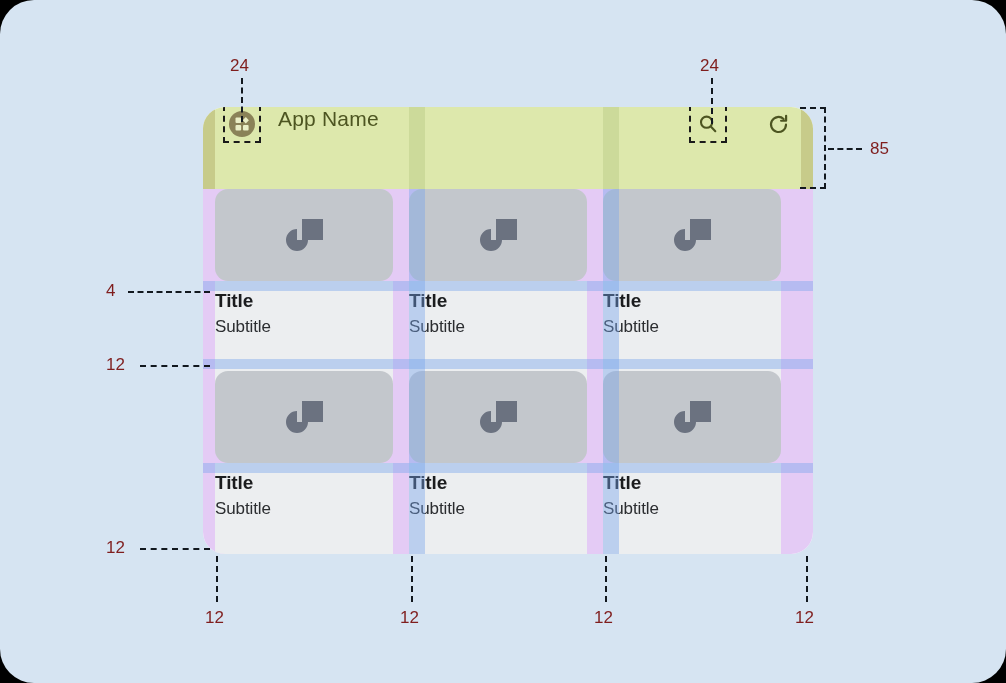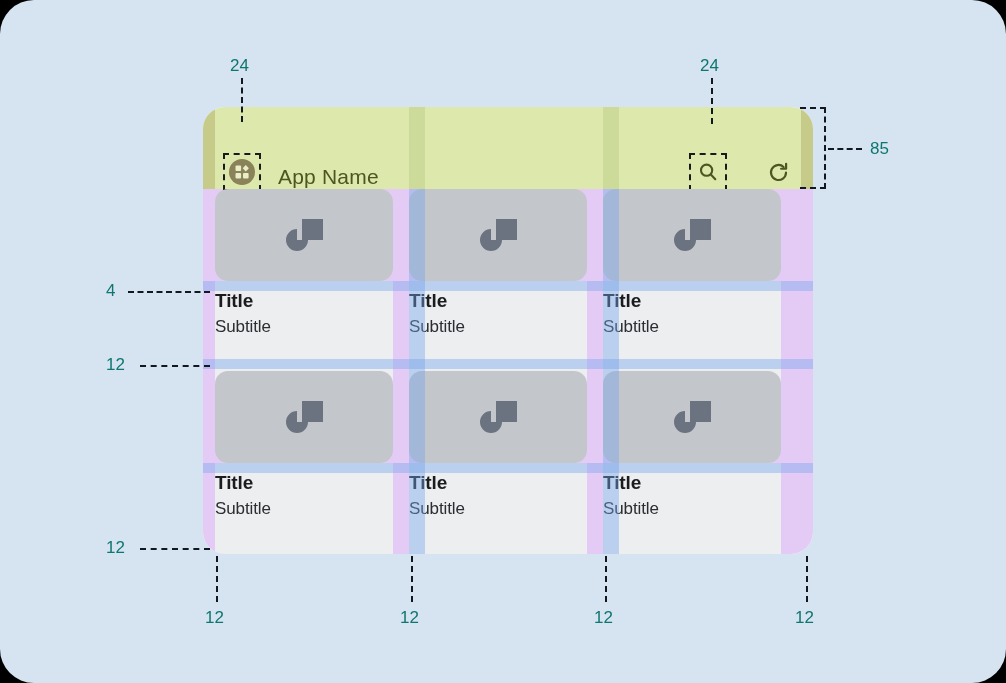--- a/index.html
+++ b/index.html
@@ -54,22 +54,22 @@
   #bar-margin-r { right: 0; width: 12px; }
   
   .bar-gutter {
     position: absolute; top: 0; height: 82px;
     background: rgba(120,150,60,0.16);
   }
 
   #appbar-inner {
     position: absolute;
     left: 0; top: 0; right: 0; height: 82px;
-    display: flex; align-items: flex-end;
-    padding: 8px 18px 0 22px;
+    display: flex; align-items: flex-start;
+    padding: 0 18px 0 22px;
   }
   #logo-box {
     width: 34px; height: 34px;
     display: flex; align-items: center; justify-content: center;
     outline: 2px dashed #1a1a1a;
     outline-offset: 0px;
     flex: 0 0 auto;
   }
   #app-title {
     margin-left: 19px;
@@ -141,21 +141,21 @@
   }
   .gutter-h {
     position: absolute; left: 0; width: 610px; height: 10px;
     background: rgba(120,165,235,0.42);
     pointer-events: none;
   }
 
   
   .ann-label {
     position: absolute;
-    font-size: 17px; color: #0f766e;
+    font-size: 17px; color: #7f1d1d;
     font-family: "Liberation Sans", sans-serif;
     white-space: nowrap;
   }
   .dash-v {
     position: absolute; width: 0;
     border-left: 2px dashed #12181f;
   }
   .dash-h {
     position: absolute; height: 0;
     border-top: 2px dashed #12181f;

